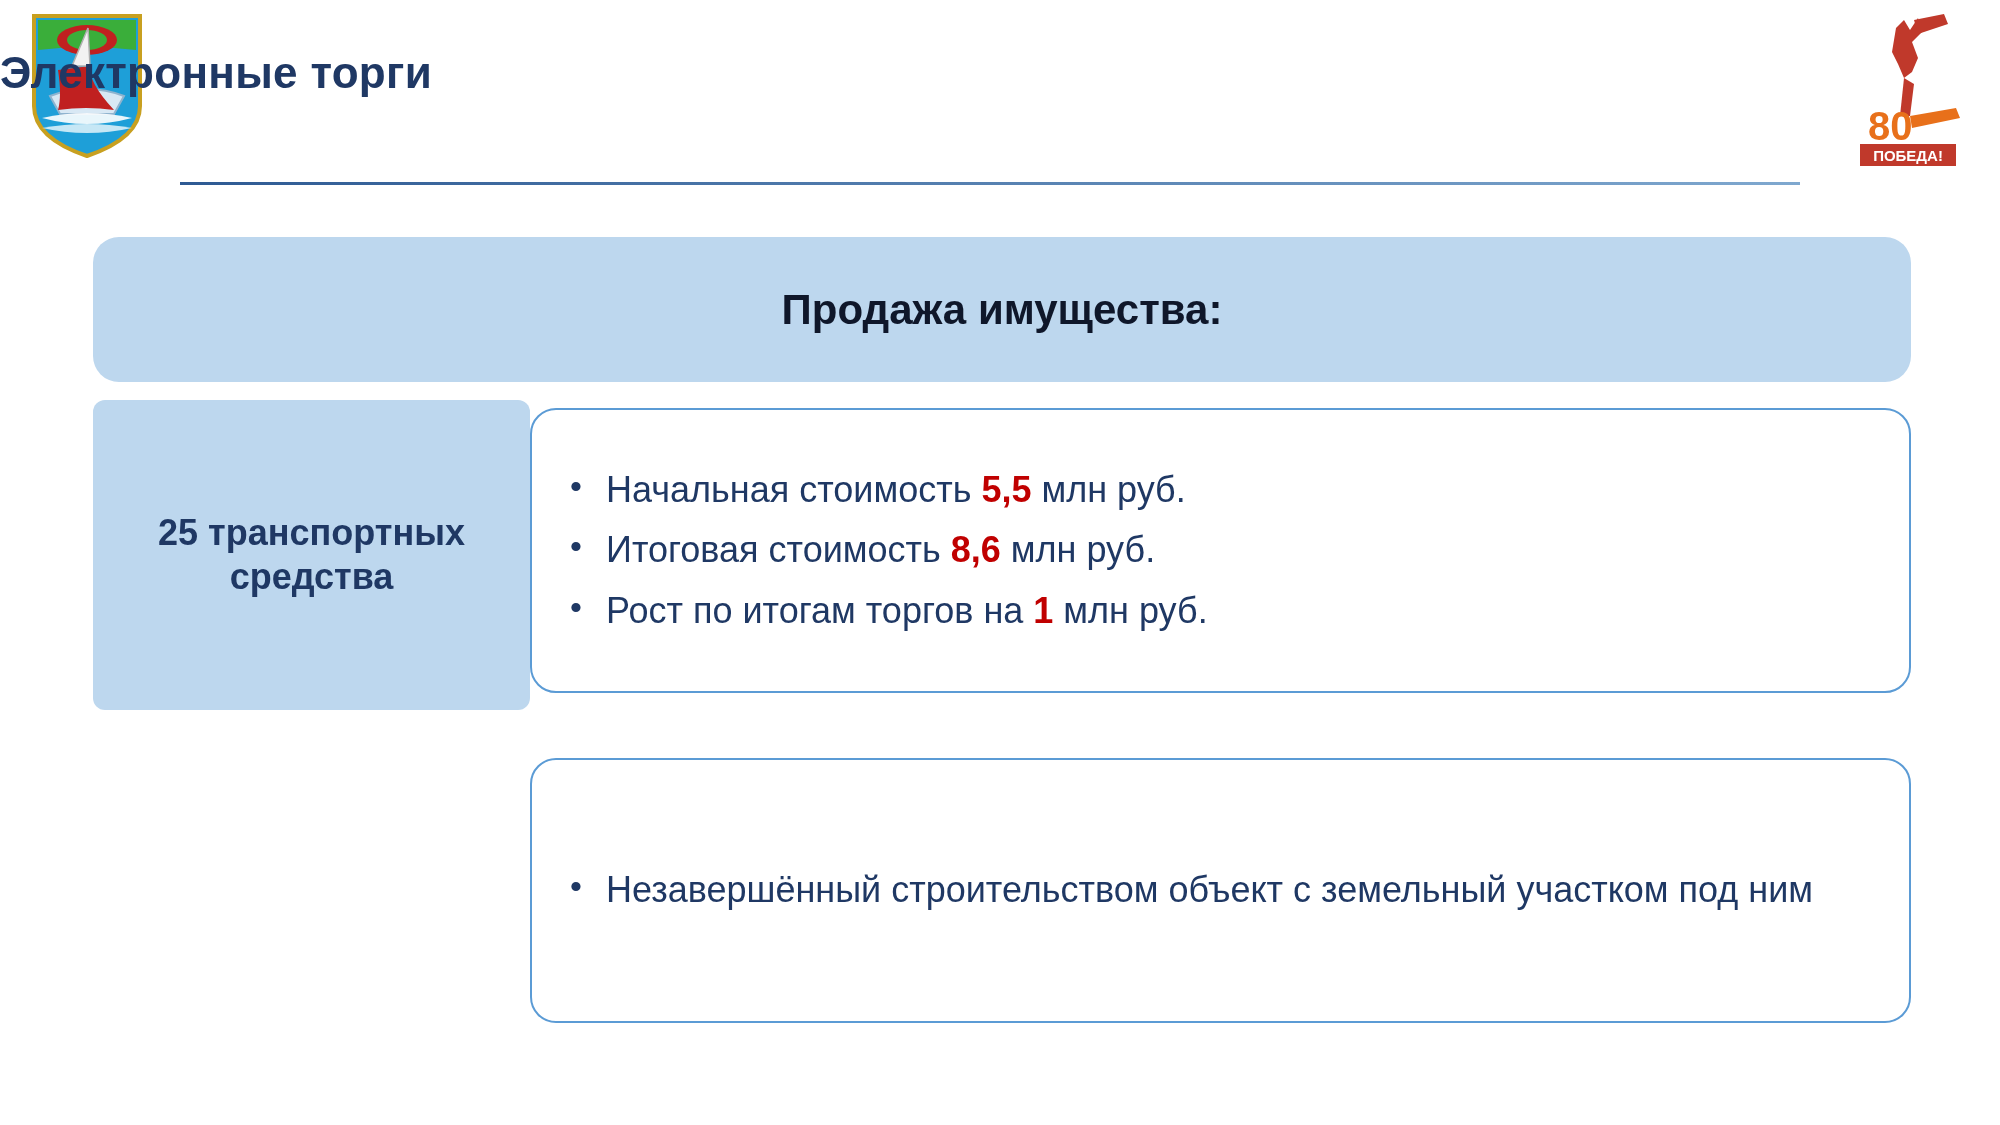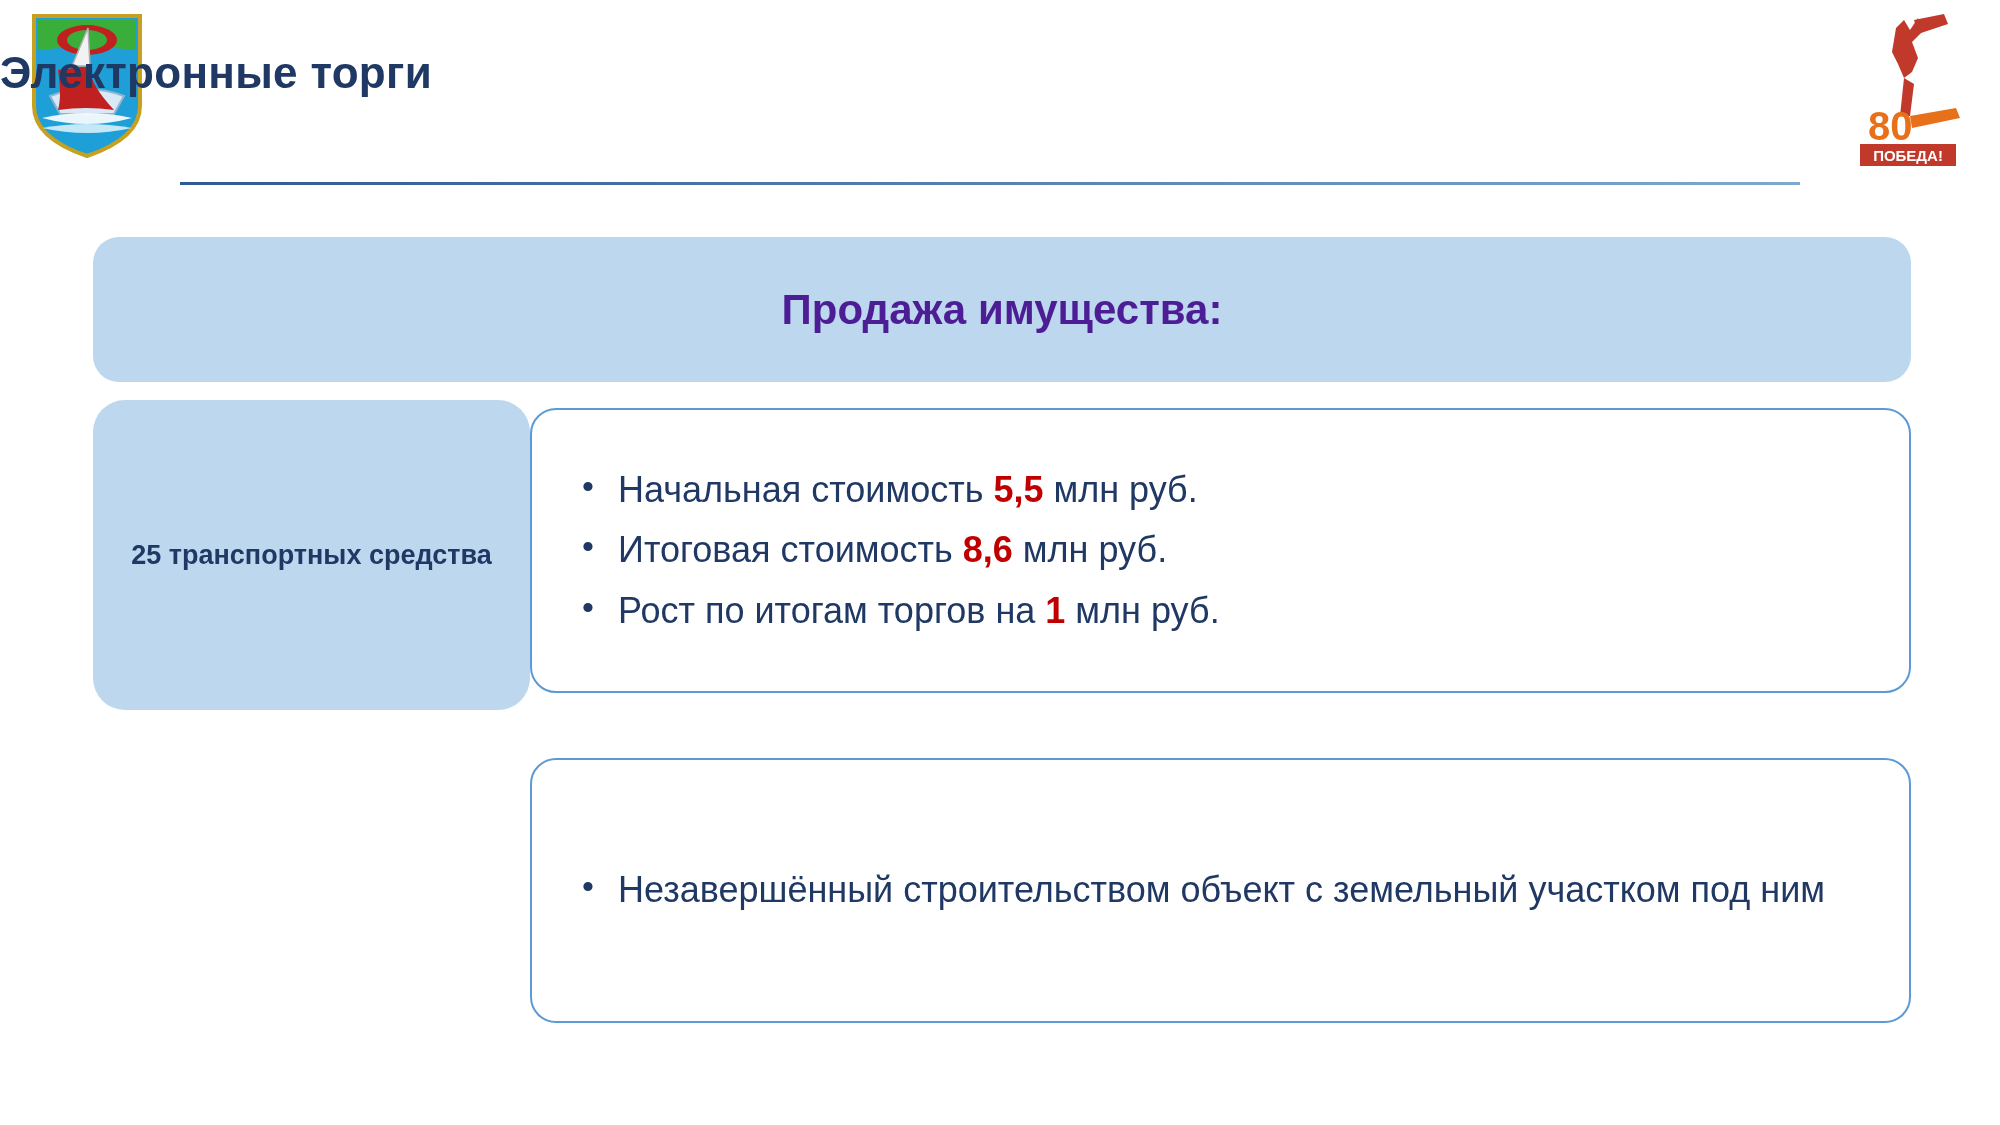--- a/index.html
+++ b/index.html
@@ -63,48 +63,48 @@
     height: 145px;
     background: #BDD7EE;
     border-radius: 26px;
     display: flex;
     align-items: center;
     justify-content: center;
   }
   .banner-text {
     font-size: 42px;
     font-weight: bold;
-    color: #4c1d95;
+    color: #0f172a;
   }
 
   
   .row {
     position: absolute;
     left: 93px;
     width: 1818px;
     display: block;
   }
   .row-1 { top: 400px; height: 310px; }
   .row-2 { top: 750px; height: 310px; }
 
   .row-label {
     position: absolute;
     left: 0;
     top: 0;
     width: 437px;
     height: 310px;
     background: #BDD7EE;
-    border-radius: 32px;
+    border-radius: 12px;
     display: flex;
     align-items: center;
     justify-content: center;
     text-align: center;
     color: #1F3864;
     font-weight: bold;
-    font-size: 27px;
+    font-size: 36px;
     line-height: 1.22;
     box-sizing: border-box;
     padding: 0 14px;
   }
 
   .row-body {
     position: absolute;
     left: 437px;
     width: 1381px;
     box-sizing: border-box;
@@ -112,21 +112,21 @@
     border: 2px solid #5B9BD5;
     border-radius: 26px;
     display: flex;
     flex-direction: column;
     justify-content: center;
   }
   .row-1 .row-body { top: 8px; height: 285px; padding: 18px 40px 18px 20px; }
   .row-2 .row-body { top: 8px; height: 265px; padding: 18px 40px 18px 20px; }
 
   ul.bullets {
-    margin: 16px;
+    margin: 4px;
     padding: 0;
     list-style: none;
   }
   ul.bullets li {
     position: relative;
     padding-left: 50px;
     margin: 0 0 14px 0;
     font-size: 36px;
     color: #1F3864;
     line-height: 1.28;

